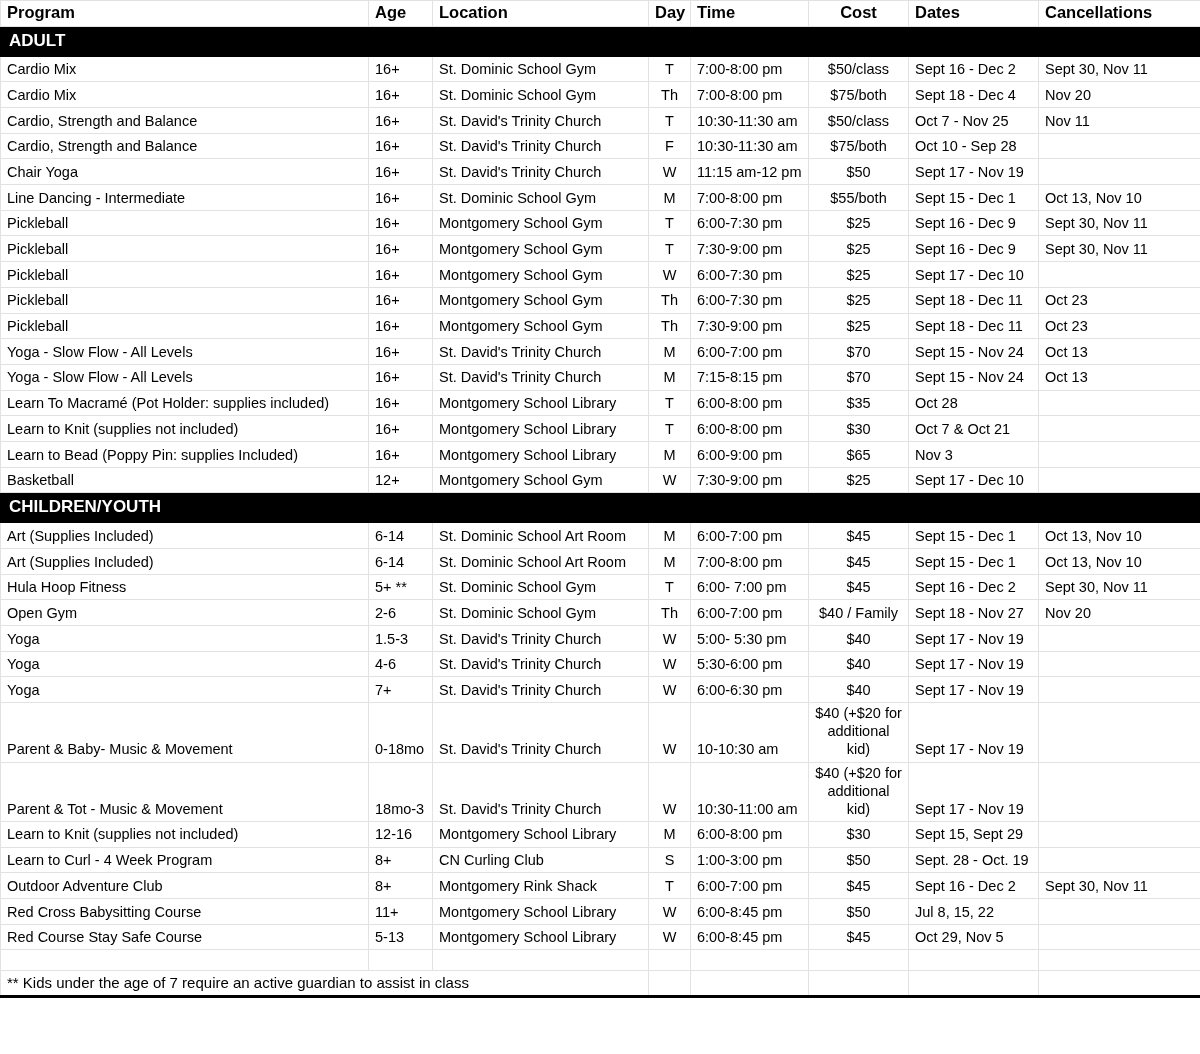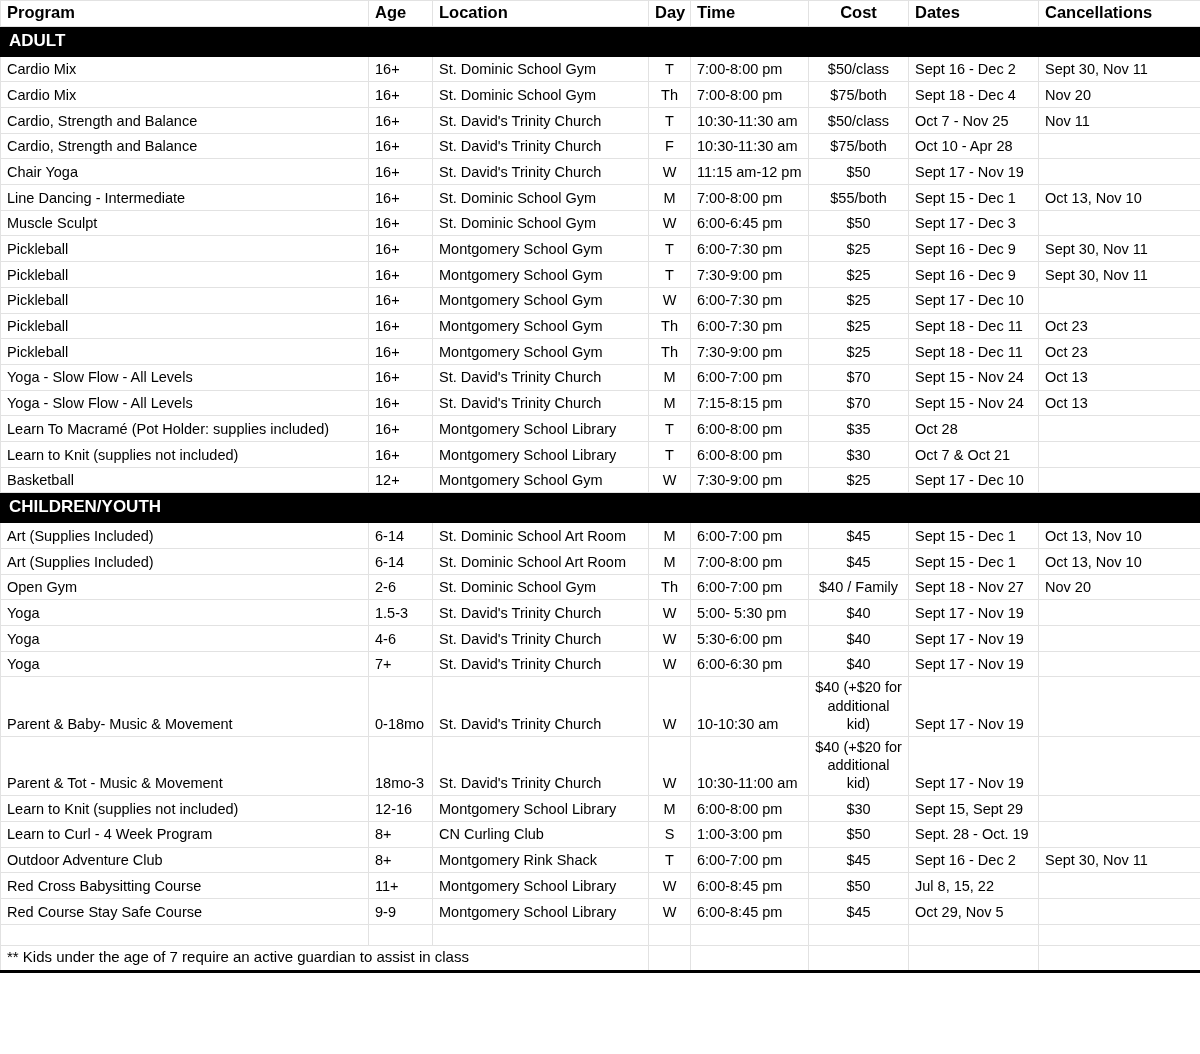--- a/index.html
+++ b/index.html
@@ -120,21 +120,21 @@
           <td class="col-dates">Oct 7 - Nov 25</td>
           <td class="col-cancellations">Nov 11</td>
         </tr>
         <tr>
           <td class="col-program">Cardio, Strength and Balance</td>
           <td class="col-age">16+</td>
           <td class="col-location">St. David's Trinity Church</td>
           <td class="col-day">F</td>
           <td class="col-time">10:30-11:30 am</td>
           <td class="col-cost">$75/both</td>
-          <td class="col-dates">Oct 10 - Apr 28</td>
+          <td class="col-dates">Oct 10 - Sep 28</td>
           <td class="col-cancellations"></td>
         </tr>
         <tr>
           <td class="col-program">Chair Yoga</td>
           <td class="col-age">16+</td>
           <td class="col-location">St. David's Trinity Church</td>
           <td class="col-day">W</td>
           <td class="col-time">11:15 am-12 pm</td>
           <td class="col-cost">$50</td>
           <td class="col-dates">Sept 17 - Nov 19</td>
@@ -144,30 +144,20 @@
           <td class="col-program">Line Dancing - Intermediate</td>
           <td class="col-age">16+</td>
           <td class="col-location">St. Dominic School Gym</td>
           <td class="col-day">M</td>
           <td class="col-time">7:00-8:00 pm</td>
           <td class="col-cost">$55/both</td>
           <td class="col-dates">Sept 15 - Dec 1</td>
           <td class="col-cancellations">Oct 13, Nov 10</td>
         </tr>
         <tr>
-          <td class="col-program">Muscle Sculpt</td>
-          <td class="col-age">16+</td>
-          <td class="col-location">St. Dominic School Gym</td>
-          <td class="col-day">W</td>
-          <td class="col-time">6:00-6:45 pm</td>
-          <td class="col-cost">$50</td>
-          <td class="col-dates">Sept 17 - Dec 3</td>
-          <td class="col-cancellations"></td>
-        </tr>
-        <tr>
           <td class="col-program">Pickleball</td>
           <td class="col-age">16+</td>
           <td class="col-location">Montgomery School Gym</td>
           <td class="col-day">T</td>
           <td class="col-time">6:00-7:30 pm</td>
           <td class="col-cost">$25</td>
           <td class="col-dates">Sept 16 - Dec 9</td>
           <td class="col-cancellations">Sept 30, Nov 11</td>
         </tr>
         <tr>
@@ -244,20 +234,30 @@
           <td class="col-program">Learn to Knit (supplies not included)</td>
           <td class="col-age">16+</td>
           <td class="col-location">Montgomery School Library</td>
           <td class="col-day">T</td>
           <td class="col-time">6:00-8:00 pm</td>
           <td class="col-cost">$30</td>
           <td class="col-dates">Oct 7 &amp; Oct 21</td>
           <td class="col-cancellations"></td>
         </tr>
         <tr>
+          <td class="col-program">Learn to Bead (Poppy Pin: supplies Included)</td>
+          <td class="col-age">16+</td>
+          <td class="col-location">Montgomery School Library</td>
+          <td class="col-day">M</td>
+          <td class="col-time">6:00-9:00 pm</td>
+          <td class="col-cost">$65</td>
+          <td class="col-dates">Nov 3</td>
+          <td class="col-cancellations"></td>
+        </tr>
+        <tr>
           <td class="col-program">Basketball</td>
           <td class="col-age">12+</td>
           <td class="col-location">Montgomery School Gym</td>
           <td class="col-day">W</td>
           <td class="col-time">7:30-9:00 pm</td>
           <td class="col-cost">$25</td>
           <td class="col-dates">Sept 17 - Dec 10</td>
           <td class="col-cancellations"></td>
         </tr>
         <tr class="section-row">
@@ -275,20 +275,30 @@
         </tr>
         <tr>
           <td class="col-program">Art (Supplies Included)</td>
           <td class="col-age">6-14</td>
           <td class="col-location">St. Dominic School Art Room</td>
           <td class="col-day">M</td>
           <td class="col-time">7:00-8:00 pm</td>
           <td class="col-cost">$45</td>
           <td class="col-dates">Sept 15 - Dec 1</td>
           <td class="col-cancellations">Oct 13, Nov 10</td>
+        </tr>
+        <tr>
+          <td class="col-program">Hula Hoop Fitness</td>
+          <td class="col-age">5+ **</td>
+          <td class="col-location">St. Dominic School Gym</td>
+          <td class="col-day">T</td>
+          <td class="col-time">6:00- 7:00 pm</td>
+          <td class="col-cost">$45</td>
+          <td class="col-dates">Sept 16 - Dec 2</td>
+          <td class="col-cancellations">Sept 30, Nov 11</td>
         </tr>
         <tr>
           <td class="col-program">Open Gym</td>
           <td class="col-age">2-6</td>
           <td class="col-location">St. Dominic School Gym</td>
           <td class="col-day">Th</td>
           <td class="col-time">6:00-7:00 pm</td>
           <td class="col-cost">$40 / Family</td>
           <td class="col-dates">Sept 18 - Nov 27</td>
           <td class="col-cancellations">Nov 20</td>
@@ -378,21 +388,21 @@
           <td class="col-age">11+</td>
           <td class="col-location">Montgomery School Library</td>
           <td class="col-day">W</td>
           <td class="col-time">6:00-8:45 pm</td>
           <td class="col-cost">$50</td>
           <td class="col-dates">Jul 8, 15, 22</td>
           <td class="col-cancellations"></td>
         </tr>
         <tr>
           <td class="col-program">Red Course Stay Safe Course</td>
-          <td class="col-age">9-9</td>
+          <td class="col-age">5-13</td>
           <td class="col-location">Montgomery School Library</td>
           <td class="col-day">W</td>
           <td class="col-time">6:00-8:45 pm</td>
           <td class="col-cost">$45</td>
           <td class="col-dates">Oct 29, Nov 5</td>
           <td class="col-cancellations"></td>
         </tr>
         <tr class="empty-row">
           <td class="col-program"></td>
           <td class="col-age"></td>

